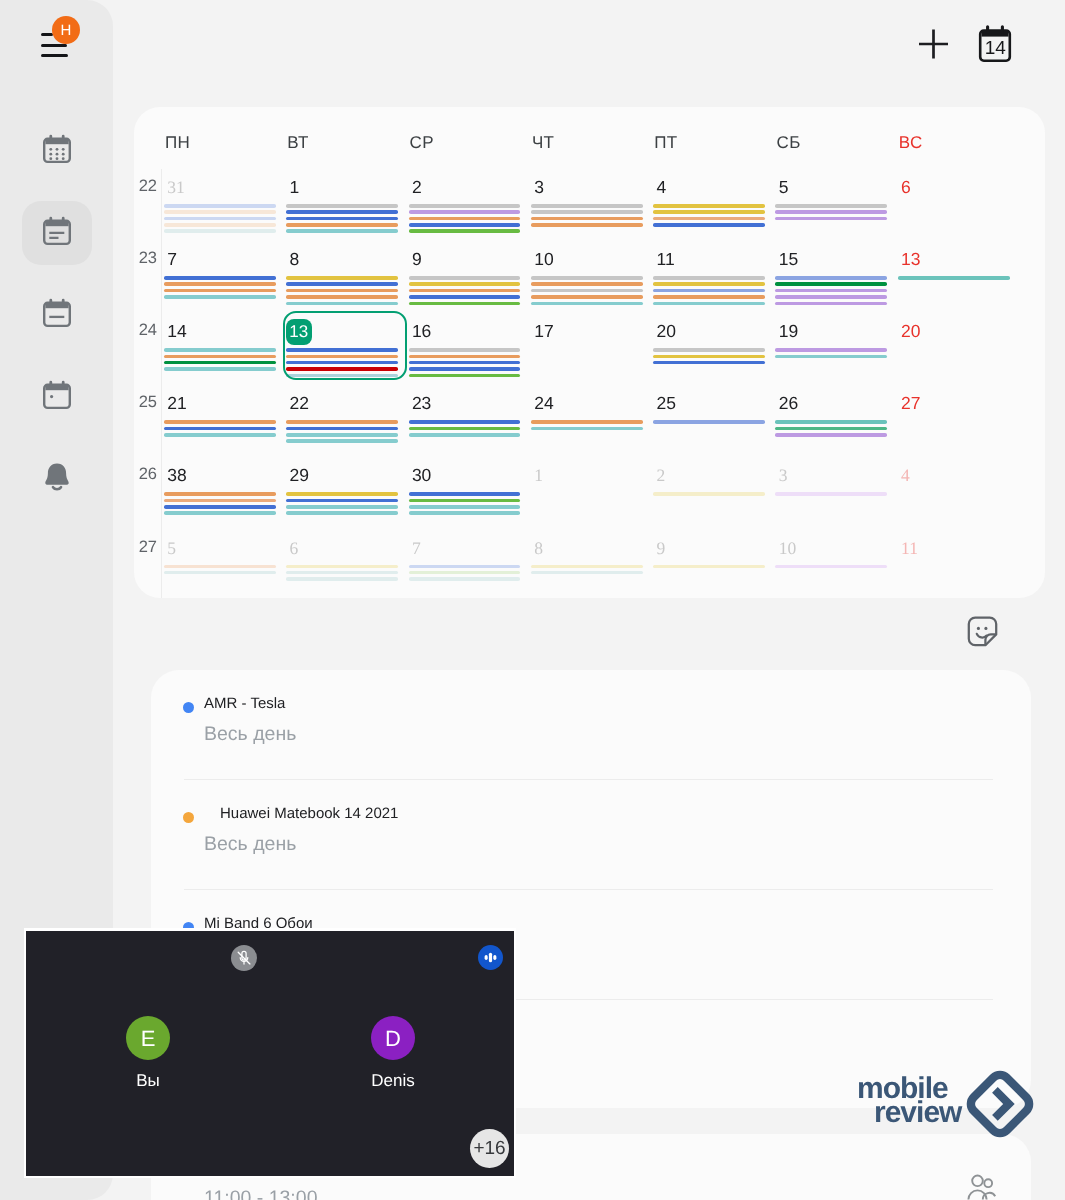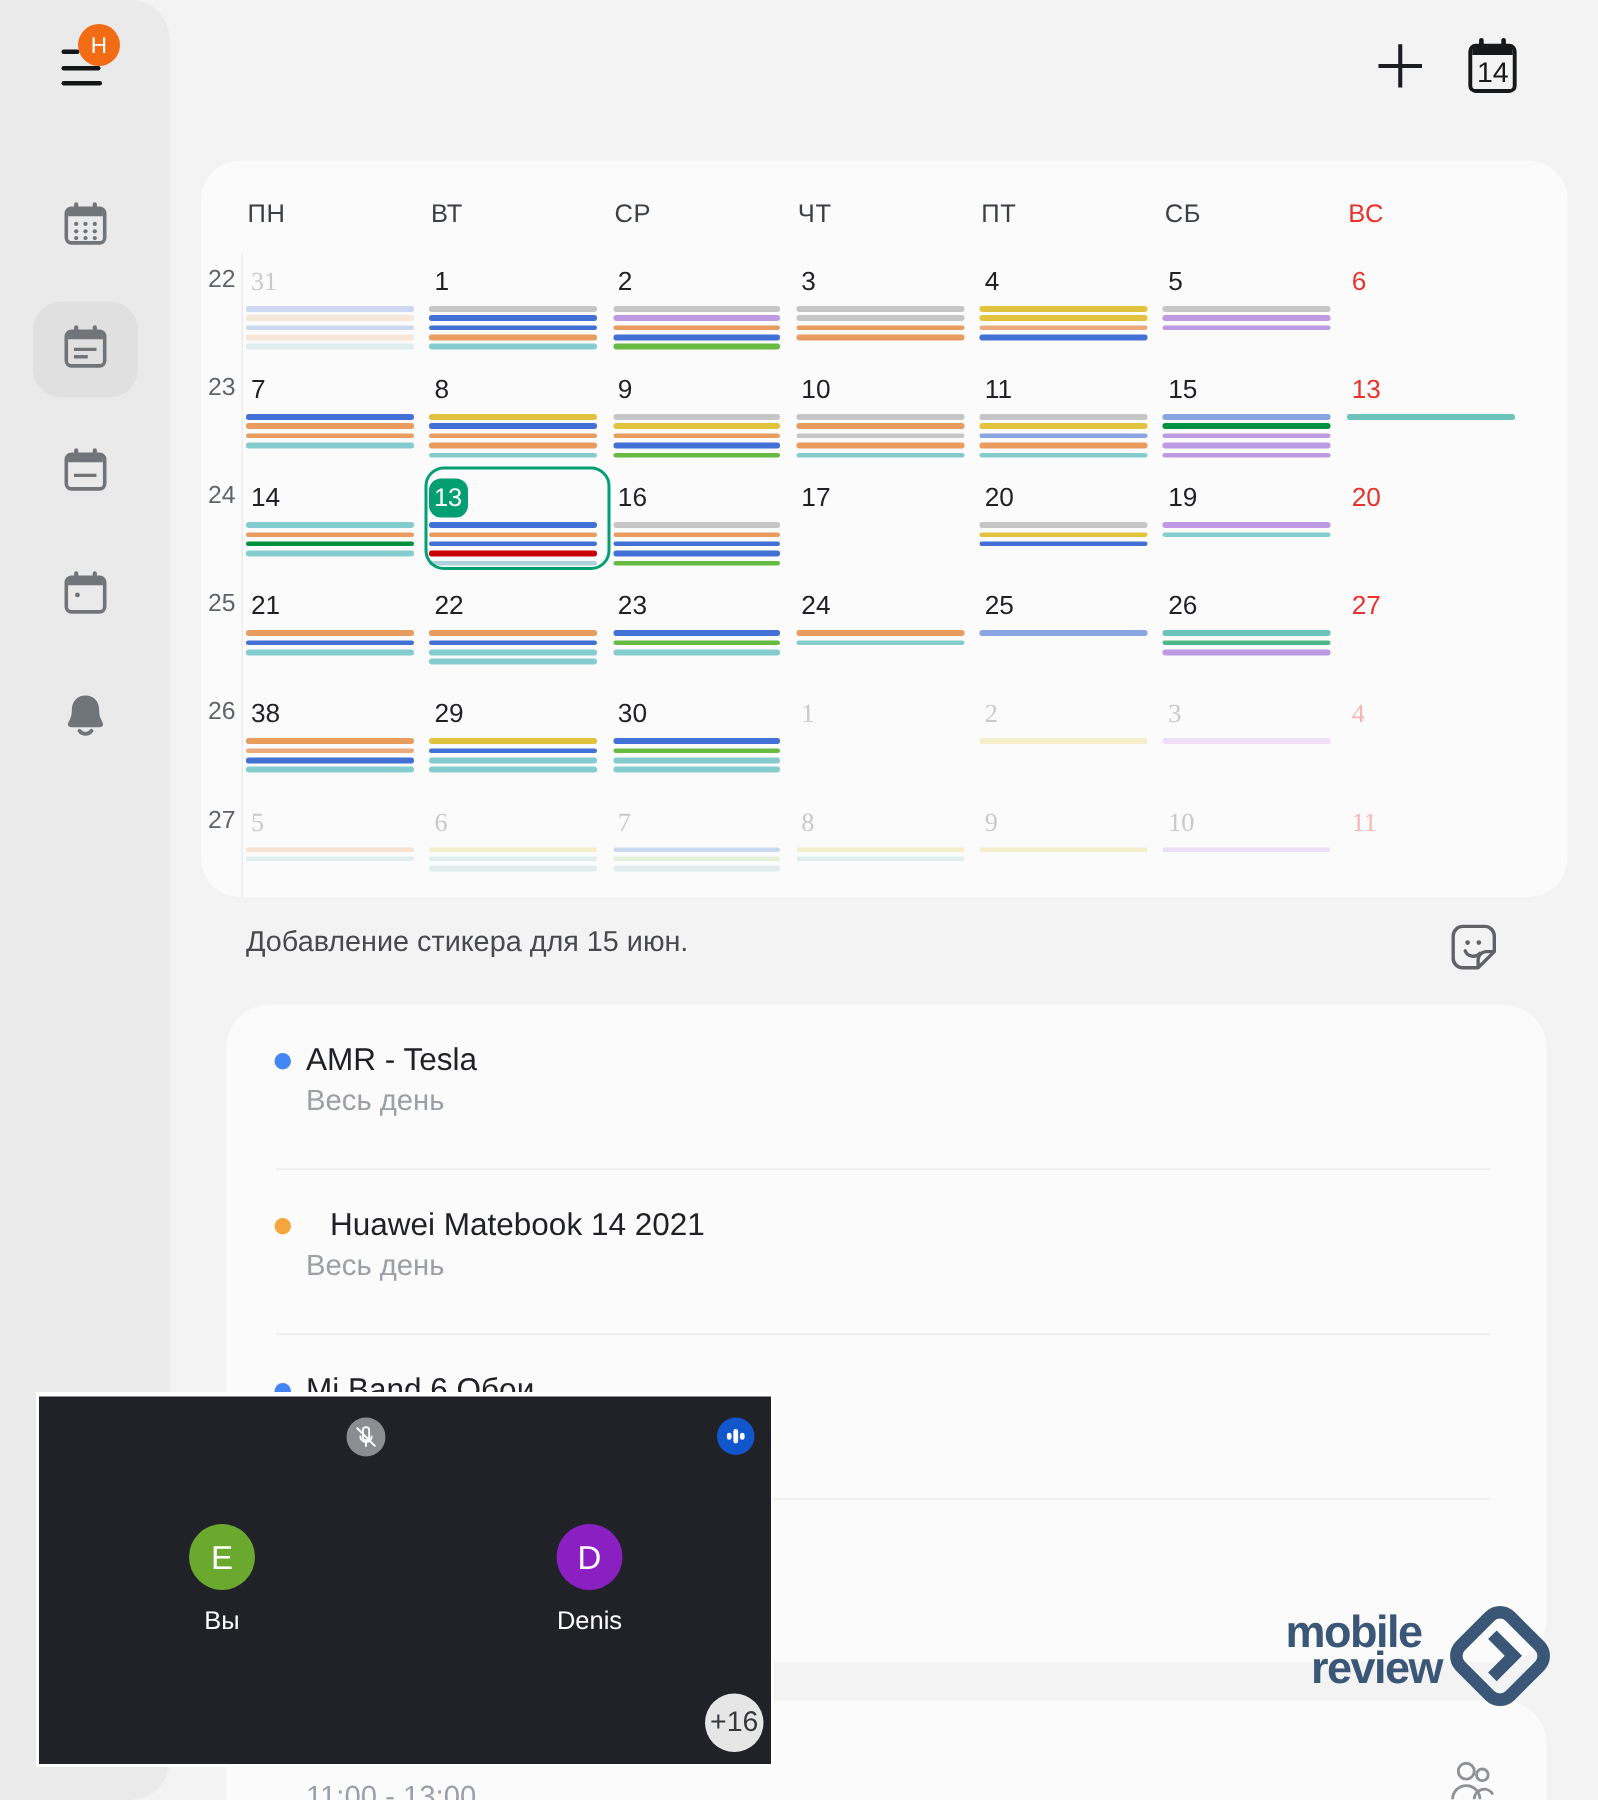--- a/index.html
+++ b/index.html
@@ -45,21 +45,21 @@
   .sel-badge{position:absolute;background:#039f72;color:#fff;border-radius:11px;
              font-size:17px;text-align:center;}
 
   
   .sticker-txt{position:absolute;left:164px;top:618px;font-size:19.2px;color:#48494c;}
   .sticker-ic{position:absolute;left:965px;top:614px;width:35px;height:35px;}
 
   
   .ev-card{position:absolute;left:151px;width:880px;background:#fbfbfb;border-radius:28px;}
   .ev-dot{position:absolute;left:35px;width:11px;height:11px;border-radius:50%;}
-  .ev-title{position:absolute;left:53px;font-size:21px;color:#202124;}
+  .ev-title{position:absolute;left:53px;font-size:15px;color:#202124;}
   .ev-sub{position:absolute;left:53px;font-size:19.5px;color:#9aa0a6;}
   .ev-div{position:absolute;left:33px;width:809px;height:1px;background:#ececec;}
   .people-ic{position:absolute;left:815px;width:31px;height:31px;}
 
   
   .callwrap{position:absolute;left:23.6px;top:928.4px;width:492.6px;height:250px;background:#fff;}
   .call{position:absolute;left:25.8px;top:930.9px;width:488.4px;height:245.5px;background:#212128;}
   .call-mic{position:absolute;left:231px;top:945px;width:26px;height:26px;border-radius:50%;
             background:#8b8d91;display:flex;align-items:center;justify-content:center;}
   .call-audio{position:absolute;left:478px;top:945px;width:25px;height:25px;border-radius:50%;
@@ -329,21 +329,20 @@
       <div class="daynum next" style="left: 534.2px; top: 537.5px;">8</div>
       <div class="bar" style="left: 530.8px; top: 564.5px; width: 111.9px; background: rgb(245, 238, 202);"></div>
       <div class="bar" style="left: 530.8px; top: 570.85px; width: 111.9px; background: rgb(224, 237, 237);"></div>
       <div class="daynum next" style="left: 656.5px; top: 537.5px;">9</div>
       <div class="bar" style="left: 653.1px; top: 564.5px; width: 111.9px; background: rgb(245, 238, 202);"></div>
       <div class="daynum next" style="left: 778.8px; top: 537.5px;">10</div>
       <div class="bar" style="left: 775.4px; top: 564.5px; width: 111.9px; background: rgb(238, 222, 248);"></div>
       <div class="daynum next sundim" style="left: 901.1px; top: 537.5px;">11</div>
     </div>
 
-  <div class="sticker-txt">Добавление стикера для 15 июн.</div>
   <div class="sticker-ic">
     <svg width="35" height="35" viewBox="0 0 35 35">
       <path d="M10.2 3.6 H24.8 A6.4 6.4 0 0 1 31.2 10 V20.4 L20.4 31.2 H10.2 A6.4 6.4 0 0 1 3.8 24.8 V10 A6.4 6.4 0 0 1 10.2 3.6 Z" fill="none" stroke="#5f6368" stroke-width="2.25" stroke-linejoin="round"></path>
       <path d="M31.2 20.4 H25.8 A5.4 5.4 0 0 0 20.4 25.8 V31.2" fill="none" stroke="#5f6368" stroke-width="2.25" stroke-linejoin="round"></path>
       <circle cx="13.4" cy="14.4" r="1.55" fill="#5f6368"></circle>
       <circle cx="20.9" cy="14.4" r="1.55" fill="#5f6368"></circle>
       <path d="M11.8 19.9 A5.9 5.9 0 0 0 21.6 21.6" fill="none" stroke="#5f6368" stroke-width="2.25" stroke-linecap="round"></path>
     </svg>
   </div>
 

